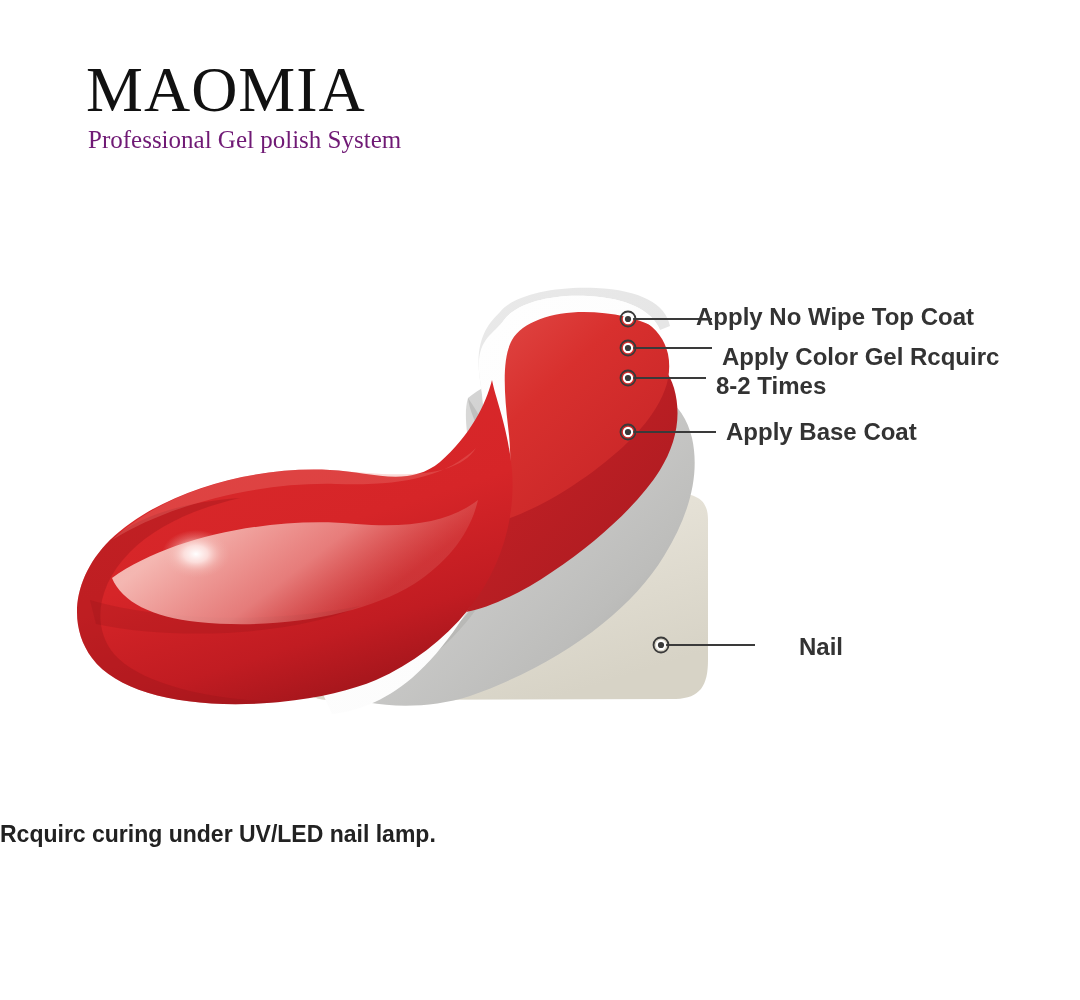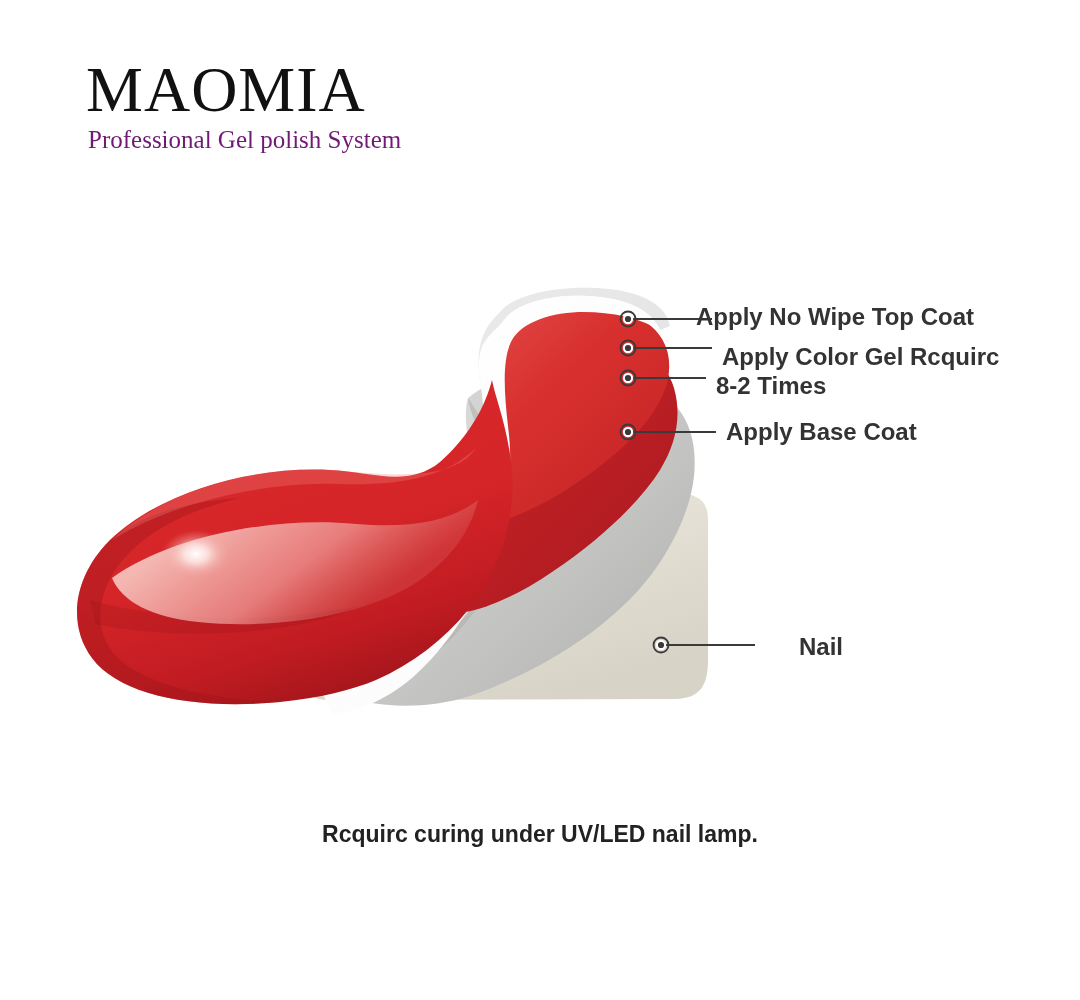--- a/index.html
+++ b/index.html
@@ -61,21 +61,20 @@
     white-space: nowrap;
     line-height: 1.15;
   }
 
   
   #caption {
     position: absolute;
     left: 0;
     top: 818px;
     width: 1080px;
-    text-align: center;
     font-family: "Liberation Sans", sans-serif;
     font-size: 23px;
     font-weight: bold;
     color: #222222;
     line-height: 1.42;
   }
   #caption div { white-space: nowrap; }
 </style>
 </head>
 <body>

